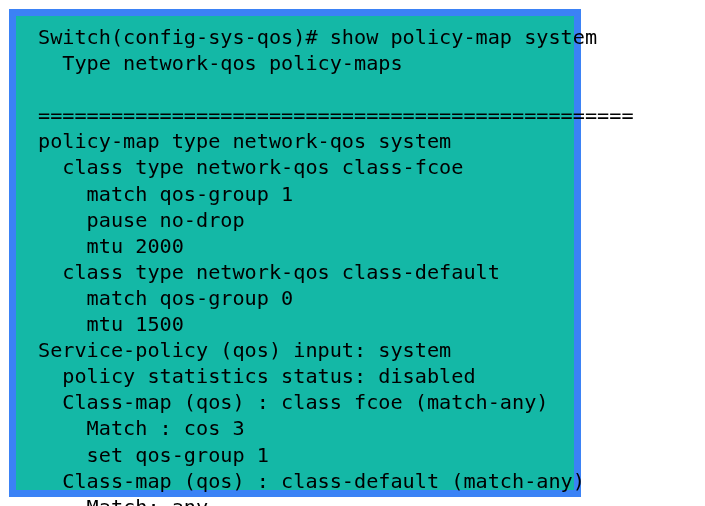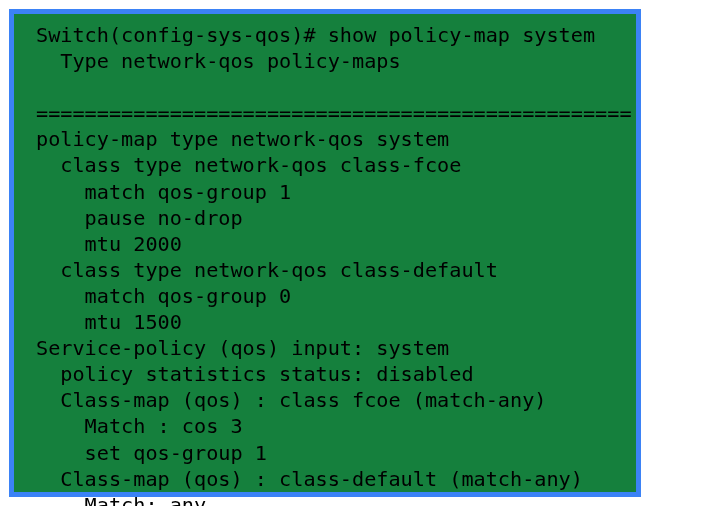--- a/index.html
+++ b/index.html
@@ -10,25 +10,25 @@
   body {
     width: 705px;
     height: 506px;
     overflow: hidden;
     font-family: "DejaVu Sans Mono", "Liberation Mono", monospace;
   }
   #terminal-frame {
     position: absolute;
     left: 9px;
     top: 9px;
-    width: 632px;
+    width: 572px;
     height: 488px;
     box-sizing: border-box;
-    border: 5px solid #3b82f6;
-    background: #15803d;
+    border: 7px solid #3b82f6;
+    background: #14b8a6;
   }
   #terminal-output {
     position: absolute;
     left: 22px;
     top: 8px;
     right: 4px;
     bottom: 0;
     margin: 0;
     padding: 0;
     font-family: "DejaVu Sans Mono", "Liberation Mono", monospace;

